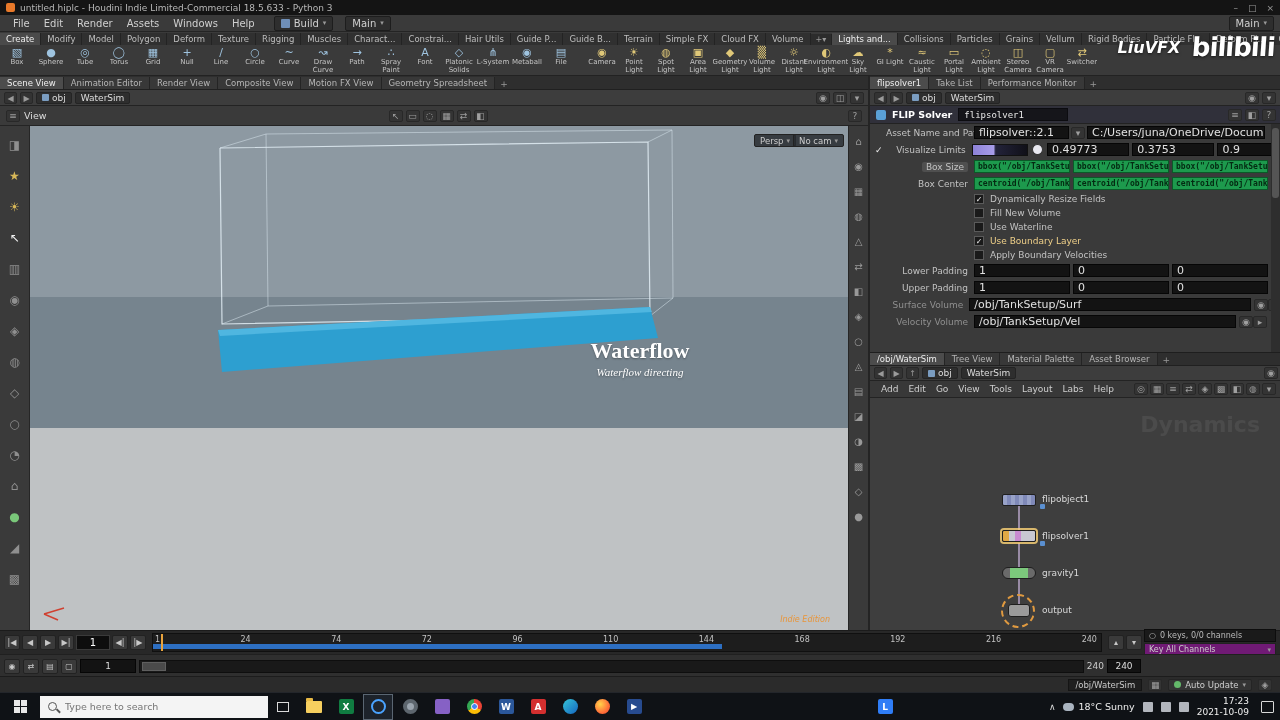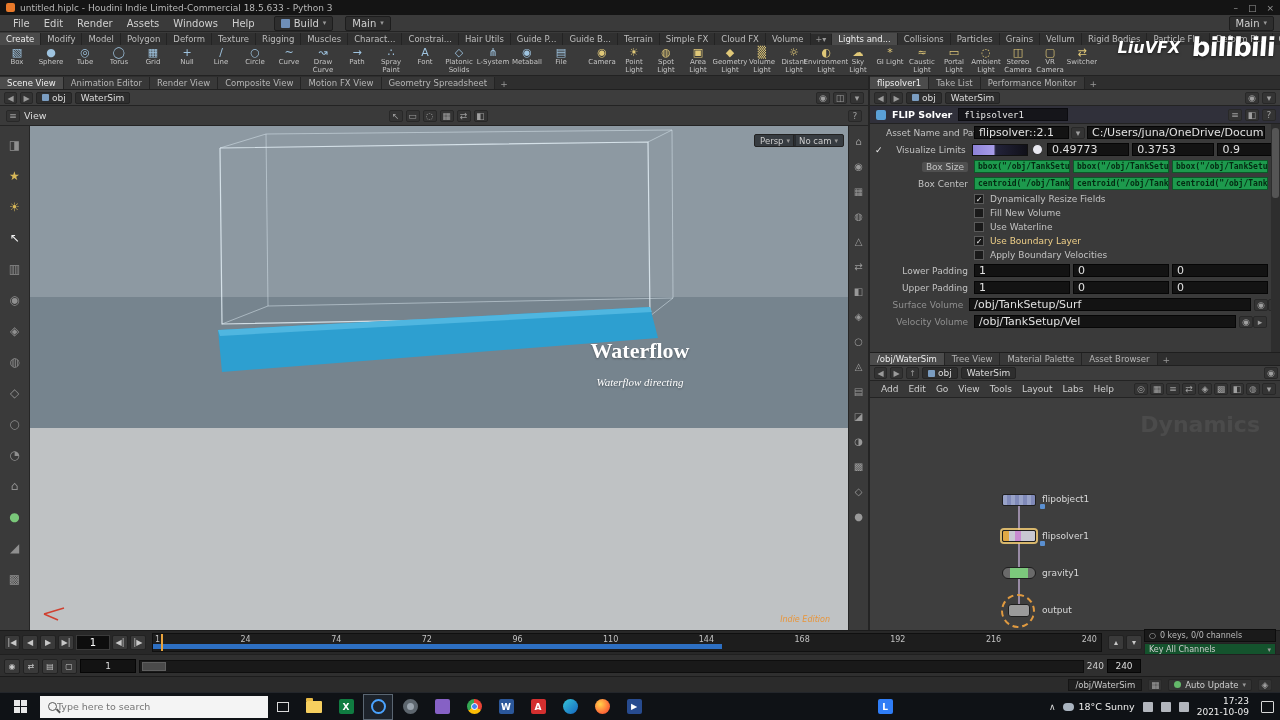--- a/index.html
+++ b/index.html
@@ -62,21 +62,21 @@
   #left-strip .tool-ico:nth-child(2),#left-strip .tool-ico:nth-child(3){color:#d8b858}
   #left-strip .tool-ico:nth-child(4){color:#f0f0f0}
   #left-strip .tool-ico:nth-child(13){color:#7ac87a}
   #right-strip{position:absolute;left:848px;top:50px;width:20px;height:504px;background:#3a3a3a;border-left:1px solid #262626;display:flex;flex-direction:column;align-items:center;padding-top:8px;gap:11px}
   #right-strip .tool-ico{width:15px;height:14px;display:flex;align-items:center;justify-content:center;color:#999;font-size:10px}
 
   #viewport{position:absolute;left:30px;top:50px;width:818px;height:504px;background:linear-gradient(180deg,#8d99a2 0%,#8d99a2 34%,#76848e 34%,#76848e 60%,#bfc2c4 60%,#bfc2c4 100%);overflow:hidden}
   .vp-pill{position:absolute;top:8px;height:13px;background:rgba(40,44,48,.85);border:1px solid #222;border-radius:2px;color:#ccc;font-size:8.5px;display:flex;align-items:center;gap:3px;padding:0 5px}
   #vp-overlay-text{position:absolute;left:500px;top:212px;width:220px;text-align:center;color:#fff}
   #vp-overlay-text .t1{font-family:"Liberation Serif",serif;font-size:22px;font-weight:bold;text-shadow:0 1px 2px rgba(0,0,0,.35)}
-  #vp-overlay-text .t2{font-family:"Liberation Serif",serif;font-size:11px;font-style:italic;margin-top:12px;text-shadow:0 1px 2px rgba(0,0,0,.35)}
+  #vp-overlay-text .t2{font-family:"Liberation Serif",serif;font-size:11px;font-style:italic;margin-top:2px;text-shadow:0 1px 2px rgba(0,0,0,.35)}
   #vp-hint{position:absolute;left:0;bottom:6px;width:100%;text-align:center;color:#2c2c2c;font-size:8.5px}
   #vp-edition{position:absolute;right:18px;bottom:6px;color:#e8953a;font-size:8px;font-style:italic}
 
   
   #right-pane{left:868px;top:76px;width:412px;height:554px;background:#3a3a3a;border-left:2px solid #242424}
   #param-header{position:absolute;left:0;top:30px;width:412px;height:18px;background:#30303a;border-bottom:1px solid #222;display:flex;align-items:center;gap:6px;padding:0 6px}
   #param-header .ph-ico{width:10px;height:10px;background:#5aa0d8;border-radius:2px}
   #param-header .ph-type{color:#fff;font-weight:bold;font-size:9.5px}
   #param-header .ph-name{background:#15151a;border:1px solid #0c0c10;color:#e8e8e8;font-family:"DejaVu Sans Mono",monospace;font-size:9px;padding:0 5px;height:13px;line-height:12px;min-width:110px}
   #param-body{position:absolute;left:0;top:48px;width:412px;height:228px;background:#3a3a3a;overflow:hidden}
@@ -121,34 +121,34 @@
   #cache-bar{position:absolute;left:0;bottom:2px;height:5px;width:60%;background:#2d6fc2}
   #playhead{position:absolute;left:8px;top:0;width:2px;height:100%;background:#e8a33d}
   #ticks{position:absolute;left:2px;top:1px;width:calc(100% - 6px);display:flex;justify-content:space-between;color:#c2c2c2;font-size:8px}
   #pb-row2{position:absolute;left:0;top:23px;width:1280px;height:23px;display:flex;align-items:center;gap:3px;padding:0 4px;background:#2f2f2f;border-top:1px solid #202020}
   #range-start{width:56px}
   #range-groove{position:relative;flex:1;height:13px;background:#191919;border:1px solid #0e0e0e}
   #range-handle{position:absolute;left:2px;top:1px;width:24px;height:9px;background:#4a4a4a;border:1px solid #5f5f5f}
   .rfield{width:34px;height:14px;background:#131313;border:1px solid #060606;color:#ddd;font-size:9px;display:flex;align-items:center;justify-content:center}
   #keys-block{width:132px;display:flex;flex-direction:column;gap:1px}
   #keys-info{height:13px;background:#1a1a1a;border:1px solid #0d0d0d;color:#bbb;font-size:8px;display:flex;align-items:center;gap:4px;padding:0 4px;white-space:nowrap}
-  #key-all{height:13px;background:#14532d;border:1px solid #222;color:#ccc;font-size:8px;display:flex;align-items:center;justify-content:space-between;padding:0 4px;white-space:nowrap}
+  #key-all{height:13px;background:#701a75;border:1px solid #222;color:#ccc;font-size:8px;display:flex;align-items:center;justify-content:space-between;padding:0 4px;white-space:nowrap}
 
   
   #hstatus{left:0;top:676px;width:1280px;height:16px;background:#2b2b2b;border-top:1px solid #1c1c1c;display:flex;align-items:center;justify-content:flex-end;gap:6px;padding:0 8px}
   #hs-context{background:#1f1f1f;border:1px solid #151515;color:#c8c8c8;font-size:8.5px;padding:0 6px;height:12px;line-height:11px}
   #hs-update{display:flex;align-items:center;gap:4px;background:#343434;border:1px solid #242424;border-radius:2px;padding:0 5px;height:12px;color:#cfcfcf;font-size:8.5px}
   #hs-update .dot{width:7px;height:7px;border-radius:50%;background:#64b96a}
 
   
   #taskbar{left:0;top:692px;width:1280px;height:28px;background:#0f1216;border-top:1px solid #23262b;display:flex;align-items:center}
   #start-btn{width:40px;height:28px;display:flex;align-items:center;justify-content:center}
   #start-btn .win{display:grid;grid-template-columns:6px 6px;grid-template-rows:6px 6px;gap:1px}
   #start-btn .win i{background:#e8e8e8}
-  #search-box{width:228px;height:22px;background:#f4f4f4;display:flex;align-items:center;gap:0;padding:0 8px;color:#555;font-size:9.5px}
+  #search-box{width:228px;height:22px;background:#f4f4f4;display:flex;align-items:center;gap:8px;padding:0 8px;color:#555;font-size:9.5px}
   .mag{position:relative;width:9px;height:9px;border:1.5px solid #555;border-radius:50%}
   .mag::after{content:"";position:absolute;left:7px;top:7px;width:5px;height:1.5px;background:#555;transform:rotate(45deg)}
   #search-box input{border:0;background:transparent;outline:none;font-size:9.5px;color:#444;width:170px;font-family:"DejaVu Sans",sans-serif}
   #task-view{width:30px;height:28px;display:flex;align-items:center;justify-content:center}
   #task-view .tv{width:12px;height:10px;border:1.5px solid #dadada;position:relative;background:transparent}
   .tb-app{width:30px;height:26px;display:flex;align-items:center;justify-content:center;margin:0 1px}
   .tb-app.active{border:1px solid #5a6672;background:#1d232b}
   .sq{width:15px;height:15px;border-radius:2px;display:flex;align-items:center;justify-content:center;color:#fff;font-size:9px;font-weight:bold}
   .folder{width:16px;height:12px;background:#f6cf5f;border-radius:1px;position:relative}
   .folder::before{content:"";position:absolute;left:0;top:-3px;width:7px;height:3px;background:#e8ba45;border-radius:1px 1px 0 0}

